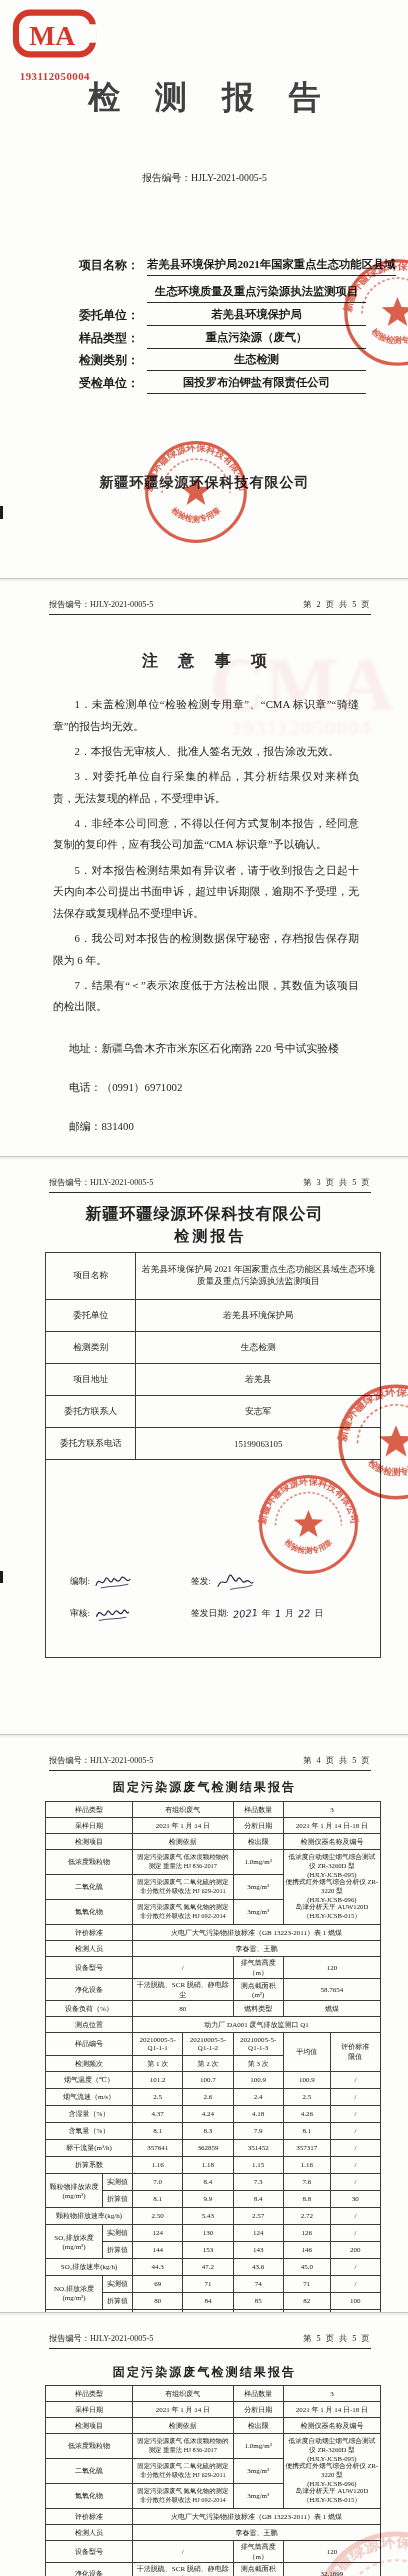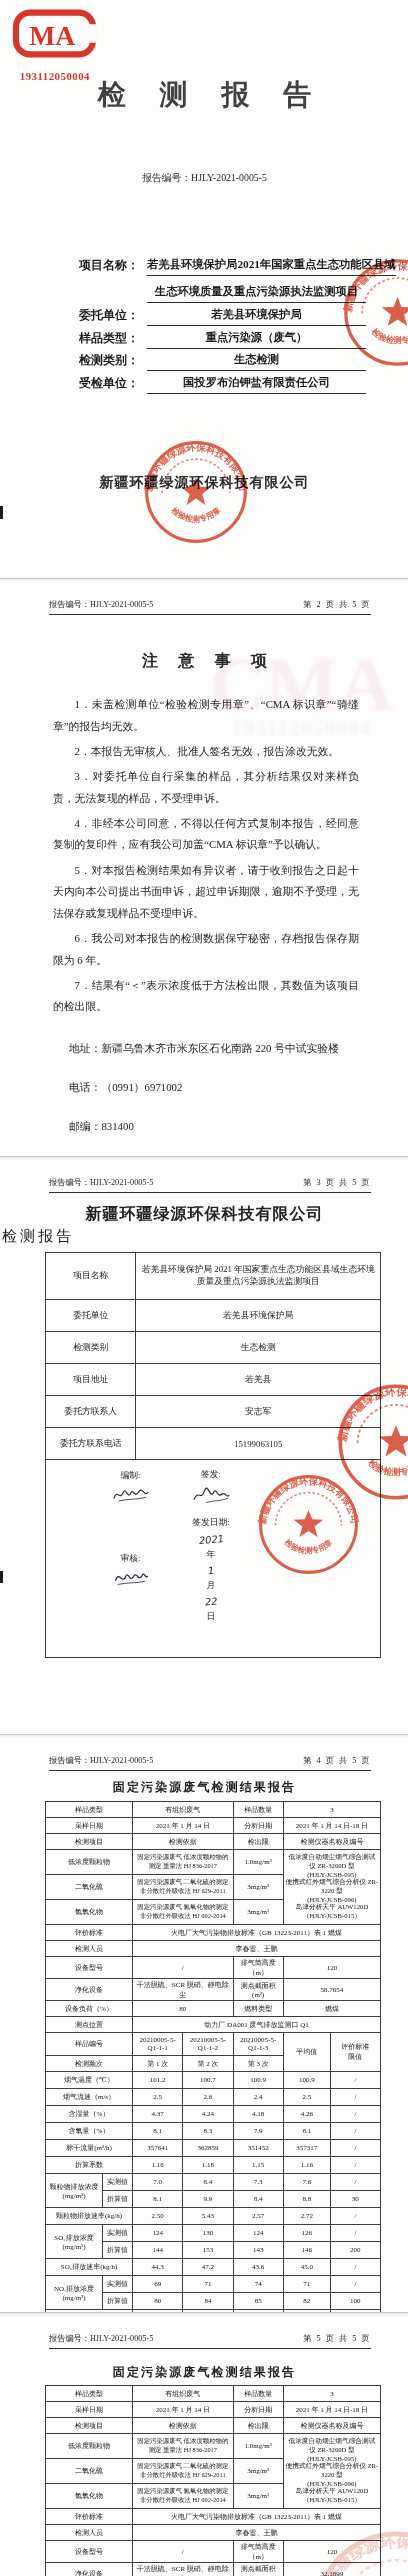--- a/index.html
+++ b/index.html
@@ -3,21 +3,21 @@
 <meta charset="utf-8">
 <style>
   html,body{margin:0;padding:0;background:#efefef;}
   body{width:409px;font-family:"Liberation Serif","DejaVu Serif",serif;color:#262626;}
   .page{position:relative;width:409px;height:578px;background:#fdfdfc;overflow:hidden;box-sizing:border-box;}
   .page + .page::before{content:"";position:absolute;left:0;right:0;top:0;height:4.1px;
     background:linear-gradient(to bottom,rgba(80,80,80,.5) 0,rgba(120,120,120,.15) 1px,rgba(0,0,0,0) 4.1px);z-index:9;}
   
   .cma-logo{position:absolute;left:12.4px;top:9.3px;width:85px;}
   .cma-number{margin-top:10px;text-align:center;color:#d5372b;font-weight:bold;font-size:10.8px;letter-spacing:0.5px;font-family:"Liberation Serif",serif;}
-  .cover-title{position:absolute;left:0;right:0;top:76px;text-align:center;font-size:28px;font-weight:bold;color:#414141;letter-spacing:13.4px;padding-left:13.4px;}
+  .cover-title{position:absolute;left:0;right:0;top:76px;text-align:center;font-size:32px;font-weight:bold;color:#414141;letter-spacing:13.4px;padding-left:13.4px;}
   .cover-repno{position:absolute;left:0;right:0;top:172px;text-align:center;font-size:9.8px;color:#1f1f1f;}
   .cv-field{position:absolute;left:39px;right:43px;height:23px;display:flex;align-items:flex-start;margin-left:40px;}
   .cv-label{width:68px;flex:none;font-size:12px;font-weight:bold;color:#1c1c1c;padding-bottom:2.6px;}
   .cv-value{flex:1;text-align:center;font-size:11.3px;font-weight:bold;color:#1c1c1c;border-bottom:1px solid #2d2d2d;padding-bottom:2.6px;white-space:nowrap;}
   .cover-company{position:absolute;left:0;right:0;top:474px;text-align:center;font-size:14px;font-weight:bold;letter-spacing:1px;color:#2a2a2a;z-index:2;}
   
   .stamp{position:absolute;pointer-events:none;opacity:.85;mix-blend-mode:multiply;z-index:3;}
   .stamp.faint{opacity:.27;}
   
   .pg-head{position:absolute;left:49px;right:38px;top:20.6px;display:flex;justify-content:space-between;
@@ -27,29 +27,29 @@
   .note-title{position:absolute;left:0;right:0;top:73px;text-align:center;font-size:16px;font-weight:bold;letter-spacing:8.2px;padding-left:8.2px;color:#2b2b2b;}
   .notes{position:absolute;left:53px;right:50px;top:116px;font-size:10.8px;line-height:2.0;text-align:justify;color:#1d1d1d;}
   .notes p{margin:0 0 3.6px 0;text-indent:2em;}
   .contact{position:absolute;left:53px;right:50px;top:443px;font-size:10.8px;line-height:2.15;color:#1d1d1d;}
   .contact p{margin:16px;}
   .wm{position:absolute;right:15.5px;top:72px;z-index:0;color:rgba(215,60,40,.07);font-weight:bold;
      font-size:77px;filter:blur(1.5px);line-height:.9;text-align:center;}
   .wm .wm-num{font-size:21.6px;color:rgba(215,60,40,.06);letter-spacing:1px;}
   
   .p3-company{position:absolute;left:0;right:0;top:48px;text-align:center;font-size:16px;font-weight:bold;letter-spacing:1px;color:#232323;}
-  .p3-report{position:absolute;left:2px;right:0;top:71px;text-align:left;font-size:15px;font-weight:normal;letter-spacing:3.1px;color:#232323;}
+  .p3-report{position:absolute;left:12px;right:0;top:71px;text-align:center;font-size:15px;font-weight:bold;letter-spacing:3.1px;color:#232323;}
   table.info{position:absolute;left:45px;top:96px;width:336px;border-collapse:collapse;table-layout:fixed;}
   table.info td{border:0.8px solid #3c3c3c;text-align:center;vertical-align:middle;font-size:8.8px;color:#1c1c1c;padding:1px 3.1px;}
   .r-tall td{height:44px;}
   .r-mid td{height:29px;}
   .pre{white-space:pre-line;}
   .sign-cell{height:195px;position:relative;}
   .sign-grid{position:absolute;left:24px;bottom:34px;display:grid;grid-template-columns:121px auto;row-gap:13.4px;font-size:8.8px;text-align:left;align-items:center;}
-  .sign-item{display:flex;align-items:center;gap:4.1px;white-space:nowrap;flex-direction:column;}
+  .sign-item{display:flex;align-items:center;gap:4.1px;white-space:nowrap;}
   .sig{flex:none;}
   .hw{display:inline-block;font-family:"DejaVu Sans",sans-serif;font-style:italic;font-size:9.8px;transform:rotate(-5deg);color:#23233a;}
   
   .tbl-title{position:absolute;left:0;right:0;margin:0;text-align:center;font-size:12px;font-weight:bold;letter-spacing:2.1px;color:#222;}
   table.res{position:absolute;left:45px;width:336px;border-collapse:collapse;table-layout:fixed;}
   table.res td{border:0.7px solid #3c3c3c;text-align:center;vertical-align:middle;font-size:7px;color:#161616;padding:0.5px 1.5px;}
   table.res .basis{font-size:6.4px;}
   table.res .instr{font-size:6.7px;white-space:pre-line;}
   tr.rt-kv4 td,tr.rt-full td,tr.rt-freq td{height:14px;}
   tr.rt-method td{height:23px;}

